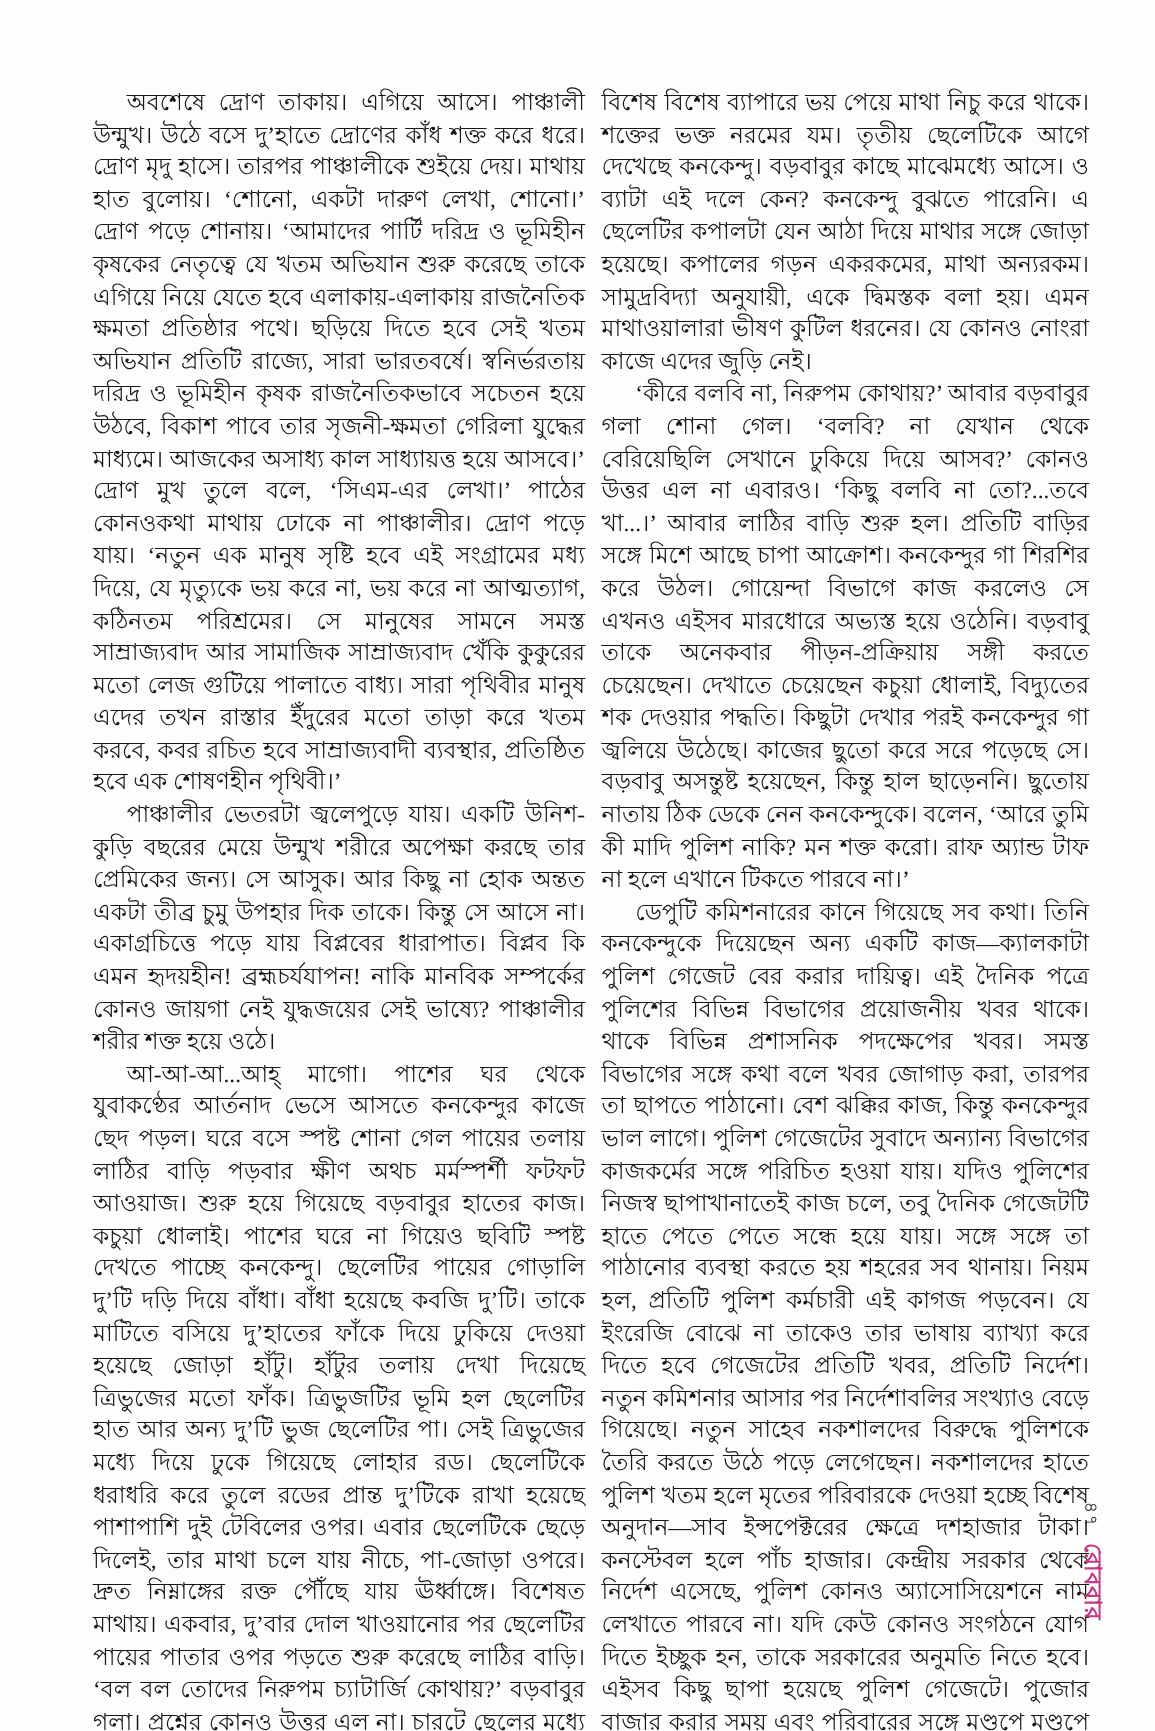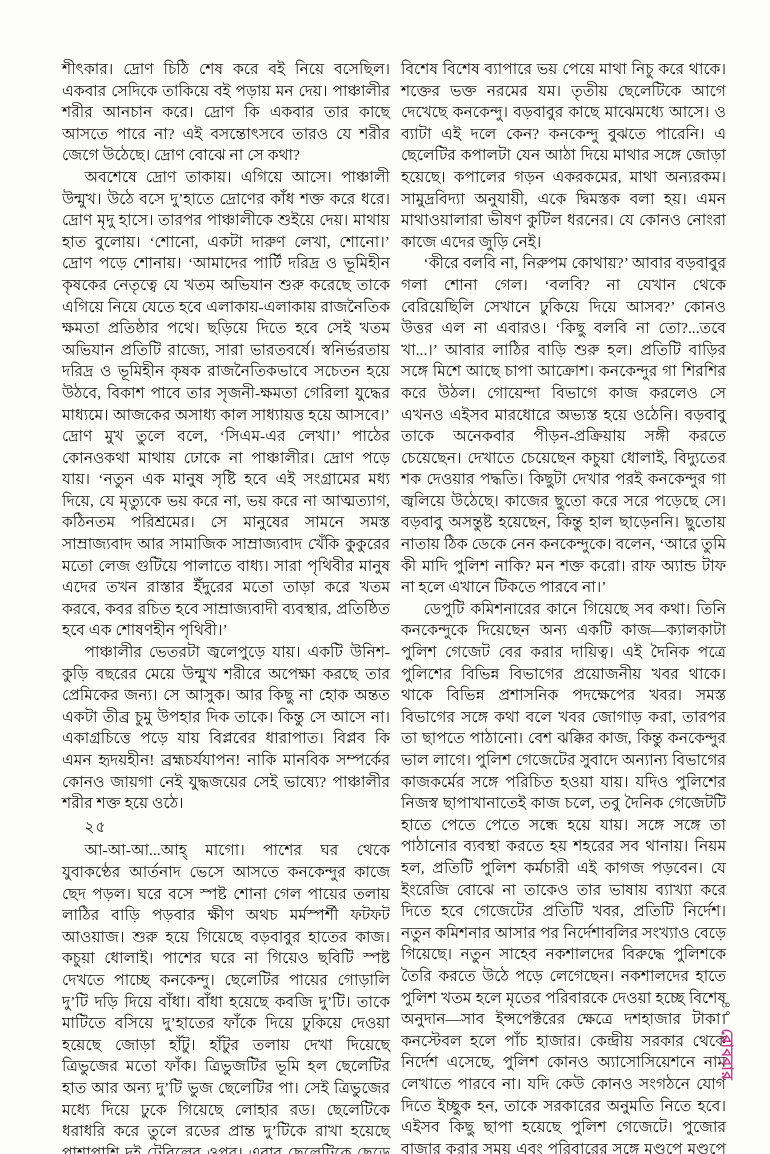--- a/index.html
+++ b/index.html
@@ -59,24 +59,22 @@
     letter-spacing: 0.5px;
   }
 </style>
 </head>
 <body>
 
 <div class="page">
   <div class="columns">
 
     <div class="col">
-      <p class="para">শীৎকার। দ্রোণ চিঠি শেষ করে বই নিয়ে বসেছিল। একবার সেদিকে তাকিয়ে বই পড়ায় মন দেয়। পাঞ্চালীর শরীর আনচান করে। দ্রোণ কি একবার তার কাছে আসতে পারে না? এই বসন্তোৎসবে তারও যে শরীর জেগে উঠেছে। দ্রোণ বোঝে না সে কথা?</p>
       <p class="para indent">অবশেষে দ্রোণ তাকায়। এগিয়ে আসে। পাঞ্চালী উন্মুখ। উঠে বসে দু’হাতে দ্রোণের কাঁধ শক্ত করে ধরে। দ্রোণ মৃদু হাসে। তারপর পাঞ্চালীকে শুইয়ে দেয়। মাথায় হাত বুলোয়। ‘শোনো, একটা দারুণ লেখা, শোনো।’ দ্রোণ পড়ে শোনায়। ‘আমাদের পার্টি দরিদ্র ও ভূমিহীন কৃষকের নেতৃত্বে যে খতম অভিযান শুরু করেছে তাকে এগিয়ে নিয়ে যেতে হবে এলাকায়-এলাকায় রাজনৈতিক ক্ষমতা প্রতিষ্ঠার পথে। ছড়িয়ে দিতে হবে সেই খতম অভিযান প্রতিটি রাজ্যে, সারা ভারতবর্ষে। স্বনির্ভরতায় দরিদ্র ও ভূমিহীন কৃষক রাজনৈতিকভাবে সচেতন হয়ে উঠবে, বিকাশ পাবে তার সৃজনী-ক্ষমতা গেরিলা যুদ্ধের মাধ্যমে। আজকের অসাধ্য কাল সাধ্যায়ত্ত হয়ে আসবে।’ দ্রোণ মুখ তুলে বলে, ‘সিএম-এর লেখা।’ পাঠের কোনওকথা মাথায় ঢোকে না পাঞ্চালীর। দ্রোণ পড়ে যায়। ‘নতুন এক মানুষ সৃষ্টি হবে এই সংগ্রামের মধ্য দিয়ে, যে মৃত্যুকে ভয় করে না, ভয় করে না আত্মত্যাগ, কঠিনতম পরিশ্রমের। সে মানুষের সামনে সমস্ত সাম্রাজ্যবাদ আর সামাজিক সাম্রাজ্যবাদ খেঁকি কুকুরের মতো লেজ গুটিয়ে পালাতে বাধ্য। সারা পৃথিবীর মানুষ এদের তখন রাস্তার ইঁদুরের মতো তাড়া করে খতম করবে, কবর রচিত হবে সাম্রাজ্যবাদী ব্যবস্থার, প্রতিষ্ঠিত হবে এক শোষণহীন পৃথিবী।’</p>
       <p class="para indent">পাঞ্চালীর ভেতরটা জ্বলেপুড়ে যায়। একটি উনিশ-কুড়ি বছরের মেয়ে উন্মুখ শরীরে অপেক্ষা করছে তার প্রেমিকের জন্য। সে আসুক। আর কিছু না হোক অন্তত একটা তীব্র চুমু উপহার দিক তাকে। কিন্তু সে আসে না। একাগ্রচিত্তে পড়ে যায় বিপ্লবের ধারাপাত। বিপ্লব কি এমন হৃদয়হীন! ব্রহ্মচর্যযাপন! নাকি মানবিক সম্পর্কের কোনও জায়গা নেই যুদ্ধজয়ের সেই ভাষ্যে? পাঞ্চালীর শরীর শক্ত হয়ে ওঠে।</p>
-      <p class="para section-number">২৫</p>
       <p class="para indent">আ-আ-আ...আহ্‌ মাগো। পাশের ঘর থেকে যুবাকণ্ঠের আর্তনাদ ভেসে আসতে কনকেন্দুর কাজে ছেদ পড়ল। ঘরে বসে স্পষ্ট শোনা গেল পায়ের তলায় লাঠির বাড়ি পড়বার ক্ষীণ অথচ মর্মস্পর্শী ফটফট আওয়াজ। শুরু হয়ে গিয়েছে বড়বাবুর হাতের কাজ। কচুয়া ধোলাই। পাশের ঘরে না গিয়েও ছবিটি স্পষ্ট দেখতে পাচ্ছে কনকেন্দু। ছেলেটির পায়ের গোড়ালি দু’টি দড়ি দিয়ে বাঁধা। বাঁধা হয়েছে কবজি দু’টি। তাকে মাটিতে বসিয়ে দু’হাতের ফাঁকে দিয়ে ঢুকিয়ে দেওয়া হয়েছে জোড়া হাঁটু। হাঁটুর তলায় দেখা দিয়েছে ত্রিভুজের মতো ফাঁক। ত্রিভুজটির ভূমি হল ছেলেটির হাত আর অন্য দু’টি ভুজ ছেলেটির পা। সেই ত্রিভুজের মধ্যে দিয়ে ঢুকে গিয়েছে লোহার রড। ছেলেটিকে ধরাধরি করে তুলে রডের প্রান্ত দু’টিকে রাখা হয়েছে পাশাপাশি দুই টেবিলের ওপর। এবার ছেলেটিকে ছেড়ে দিলেই, তার মাথা চলে যায় নীচে, পা-জোড়া ওপরে। দ্রুত নিম্নাঙ্গের রক্ত পৌঁছে যায় ঊর্ধ্বাঙ্গে। বিশেষত মাথায়। একবার, দু’বার দোল খাওয়ানোর পর ছেলেটির পায়ের পাতার ওপর পড়তে শুরু করেছে লাঠির বাড়ি। ‘বল বল তোদের নিরুপম চ্যাটার্জি কোথায়?’ বড়বাবুর গলা। প্রশ্নের কোনও উত্তর এল না। চারটে ছেলের মধ্যে যাকে বড়বাবু ঝুলিয়েছেন, কিছুক্ষণ আগেই তাকে এবং তাদের দলটিকে দেখে এসেছে কনকেন্দু। ওর চোখের প্রান্ত লাল। হাত-পায়ের গড়ন সুষম। দেহে বেশ একটা স্নিগ্ধ ভাব আছে। স্বর সুগম্ভীর। সামুদ্রবিদ্যা অনুযায়ী, এও নিরুপমের মতো, শৈল্পিক প্রকৃতির। এরা বন্ধুত্ব রাখতে জানে। খুবই চাপা স্বভাবের। সহজে মুখ খোলে না। বরং বাকি তিনটিকে নাড়াচাড়া করলে ফল মিলতে পারে। কারণ এদের একজন বায়ু প্রকৃতির। এরা সব কাজে অধৈর্য। অসংলগ্ন কথা বলে। দ্বিতীয়টি বাত-পিত্ত প্রকৃতির। বায়ু আর পিত্ত প্রকৃতির স্বভাব মেশানো। এরা সাহসী কিন্তু আবার</p>
     </div>
 
     <div class="col col-right">
       <p class="para">বিশেষ বিশেষ ব্যাপারে ভয় পেয়ে মাথা নিচু করে থাকে। শক্তের ভক্ত নরমের যম। তৃতীয় ছেলেটিকে আগে দেখেছে কনকেন্দু। বড়বাবুর কাছে মাঝেমধ্যে আসে। ও ব্যাটা এই দলে কেন? কনকেন্দু বুঝতে পারেনি। এ ছেলেটির কপালটা যেন আঠা দিয়ে মাথার সঙ্গে জোড়া হয়েছে। কপালের গড়ন একরকমের, মাথা অন্যরকম। সামুদ্রবিদ্যা অনুযায়ী, একে দ্বিমস্তক বলা হয়। এমন মাথাওয়ালারা ভীষণ কুটিল ধরনের। যে কোনও নোংরা কাজে এদের জুড়ি নেই।</p>
       <p class="para indent">‘কীরে বলবি না, নিরুপম কোথায়?’ আবার বড়বাবুর গলা শোনা গেল। ‘বলবি? না যেখান থেকে বেরিয়েছিলি সেখানে ঢুকিয়ে দিয়ে আসব?’ কোনও উত্তর এল না এবারও। ‘কিছু বলবি না তো?...তবে খা...।’ আবার লাঠির বাড়ি শুরু হল। প্রতিটি বাড়ির সঙ্গে মিশে আছে চাপা আক্রোশ। কনকেন্দুর গা শিরশির করে উঠল। গোয়েন্দা বিভাগে কাজ করলেও সে এখনও এইসব মারধোরে অভ্যস্ত হয়ে ওঠেনি। বড়বাবু তাকে অনেকবার পীড়ন-প্রক্রিয়ায় সঙ্গী করতে চেয়েছেন। দেখাতে চেয়েছেন কচুয়া ধোলাই, বিদ্যুতের শক দেওয়ার পদ্ধতি। কিছুটা দেখার পরই কনকেন্দুর গা জ্বলিয়ে উঠেছে। কাজের ছুতো করে সরে পড়েছে সে। বড়বাবু অসন্তুষ্ট হয়েছেন, কিন্তু হাল ছাড়েননি। ছুতোয় নাতায় ঠিক ডেকে নেন কনকেন্দুকে। বলেন, ‘আরে তুমি কী মাদি পুলিশ নাকি? মন শক্ত করো। রাফ অ্যান্ড টাফ না হলে এখানে টিকতে পারবে না।’</p>
       <p class="para indent">ডেপুটি কমিশনারের কানে গিয়েছে সব কথা। তিনি কনকেন্দুকে দিয়েছেন অন্য একটি কাজ—ক্যালকাটা পুলিশ গেজেট বের করার দায়িত্ব। এই দৈনিক পত্রে পুলিশের বিভিন্ন বিভাগের প্রয়োজনীয় খবর থাকে। থাকে বিভিন্ন প্রশাসনিক পদক্ষেপের খবর। সমস্ত বিভাগের সঙ্গে কথা বলে খবর জোগাড় করা, তারপর তা ছাপতে পাঠানো। বেশ ঝক্কির কাজ, কিন্তু কনকেন্দুর ভাল লাগে। পুলিশ গেজেটের সুবাদে অন্যান্য বিভাগের কাজকর্মের সঙ্গে পরিচিত হওয়া যায়। যদিও পুলিশের নিজস্ব ছাপাখানাতেই কাজ চলে, তবু দৈনিক গেজেটটি হাতে পেতে পেতে সন্ধে হয়ে যায়। সঙ্গে সঙ্গে তা পাঠানোর ব্যবস্থা করতে হয় শহরের সব থানায়। নিয়ম হল, প্রতিটি পুলিশ কর্মচারী এই কাগজ পড়বেন। যে ইংরেজি বোঝে না তাকেও তার ভাষায় ব্যাখ্যা করে দিতে হবে গেজেটের প্রতিটি খবর, প্রতিটি নির্দেশ। নতুন কমিশনার আসার পর নির্দেশাবলির সংখ্যাও বেড়ে গিয়েছে। নতুন সাহেব নকশালদের বিরুদ্ধে পুলিশকে তৈরি করতে উঠে পড়ে লেগেছেন। নকশালদের হাতে পুলিশ খতম হলে মৃতের পরিবারকে দেওয়া হচ্ছে বিশেষ অনুদান—সাব ইন্সপেক্টরের ক্ষেত্রে দশহাজার টাকা। কনস্টেবল হলে পাঁচ হাজার। কেন্দ্রীয় সরকার থেকে নির্দেশ এসেছে, পুলিশ কোনও অ্যাসোসিয়েশনে নাম লেখাতে পারবে না। যদি কেউ কোনও সংগঠনে যোগ দিতে ইচ্ছুক হন, তাকে সরকারের অনুমতি নিতে হবে। এইসব কিছু ছাপা হয়েছে পুলিশ গেজেটে। পুজোর বাজার করার সময় এবং পরিবারের সঙ্গে মণ্ডপে মণ্ডপে ঘুরে বেড়ানোর সময় কর্মীদের সাবধান হতে অনুরোধ জানিয়েছেন কমিশনার সাহেব। ঠিক সময়ে দ্রুত প্রুফ দেখে পুলিশ গেজেটে তা ছাপার ব্যবস্থা করেছিল কনকেন্দু। আবার এক সাবধানবাণী এসেছে। এগারো দফা নির্দেশিকা। ইংরেজির প্রুফ সংশোধন হয়ে গিয়েছে। এবার বাংলা অনুবাদ নিয়ে পড়ল কনকেন্দু। কলিকাতা পুলিশ কমিশনারের আদেশ। তারিখ ২০ অক্টোবর, ১৯৭০। মন দিয়ে লেখাটি পড়া দরকার। ‘ইহা খুবই দুর্ভাগ্যজনক যে গত কয়েক মাসে কলিকাতা পুলিশ বাহিনীভুক্ত আমাদের কয়েকজন সহকর্মী, কর্তব্যরত অবস্থায় এবং অধিকাংশ ক্ষেত্রেই কর্তব্যরত না থাকার সময় প্রাণ হারাইয়াছেন। পূর্ব হইতে সাবধানতা অবলম্বন করা এবং জীবনের যে সমস্ত অবস্থাকে এড়াইয়া যাওয়া সম্ভব সেই সকল অবস্থা এড়াইয়া যাওয়ার প্রয়োজনীয়তা সম্পর্কে আমি সময় সময় আমার অফিসার এবং বাহিনীর লোকদের দৃষ্টি আকর্ষণ করিয়াছি এবং</p>
     </div>
 
   </div>

